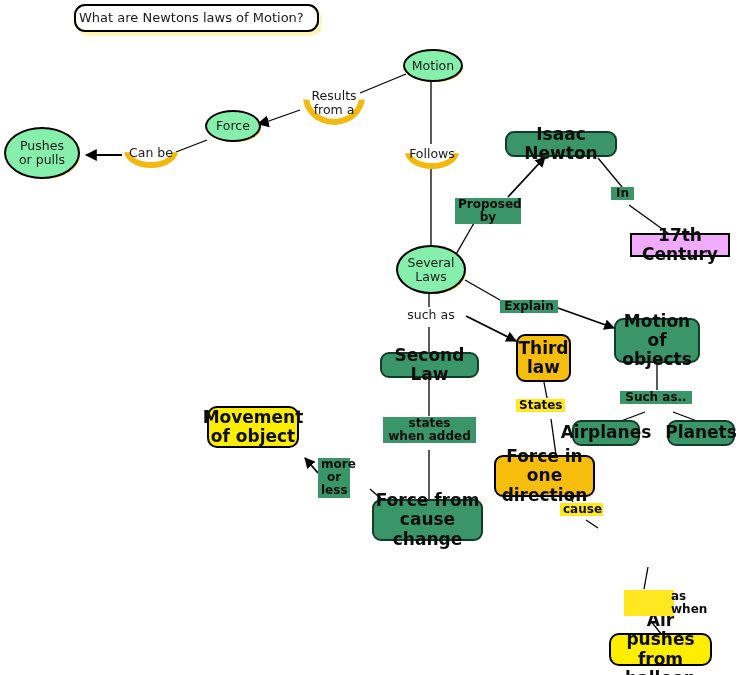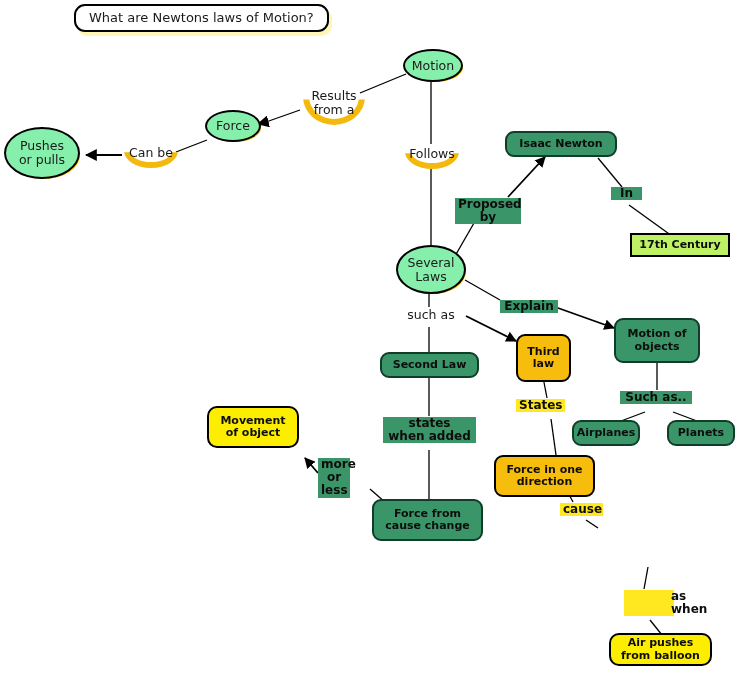--- a/index.html
+++ b/index.html
@@ -29,21 +29,21 @@
   }
 
   
   .question-box {
     position: absolute;
     background: #ffffff;
     border: 2px solid #000000;
     border-radius: 11px;
     font-size: 13px;
     color: #1a1a1a;
-    padding: 4px 13px 5px 13px;
+    padding: 4px 13px 5px 3px;
     white-space: nowrap;
     box-shadow: 3px 4px 0 0 #fdf6b6;
     font-family: "DejaVu Sans", "Liberation Sans", sans-serif;
   }
 
   
   .ellipse-node {
     position: absolute;
     background: #86efac;
     border: 2px solid #000000;
@@ -65,33 +65,33 @@
   }
 
   
   .node {
     position: absolute;
     display: flex;
     align-items: center;
     justify-content: center;
     text-align: center;
     font-weight: bold;
-    font-size: 11px;
+    font-size: 17px;
     line-height: 1.12;
     color: #0d0d0d;
     z-index: 4;
     box-sizing: border-box;
   }
   .node.green {
     background: #3a9568;
     border: 2px solid #0f3d28;
     border-radius: 9px;
   }
   .node.green-sharp {
-    background: #bef264;
+    background: #f0abfc;
     border: 2px solid #000000;
     border-radius: 0;
   }
   .node.orange {
     background: #f7bd0d;
     border: 2px solid #000000;
     border-radius: 9px;
   }
   .node.yellow {
     background: #fdee00;
@@ -254,21 +254,21 @@
 
   <div class="crescent" style="left:124px; top:146px; width:54px; height:22px;"></div>
   <div class="link-label plain" style="left:124px; top:146px; width:54px;">Can be</div>
 
   <div class="crescent" style="left:405px; top:147px; width:54px; height:22px;"></div>
   <div class="link-label plain" style="left:405px; top:147px; width:54px;">Follows</div>
 
   <div class="link-label greenfill" style="left:455px; top:198px; width:66px;">Proposed
 by</div>
 
-  <div class="link-label greenfill" style="left:611px; top:187px; width:31px;">In</div>
+  <div class="link-label greenfill" style="left:611px; top:187px; width:23px;">In</div>
 
   <div class="link-label greenfill" style="left:500px; top:300px; width:58px;">Explain</div>
 
   <div class="link-label plain" style="left:403px; top:308px; width:56px;">such as</div>
 
   <div class="link-label greenfill" style="left:383px; top:417px; width:93px;">states
 when added</div>
 
   <div class="link-label greenfill" style="left:318px; top:458px; width:32px;">more
 or less</div>

